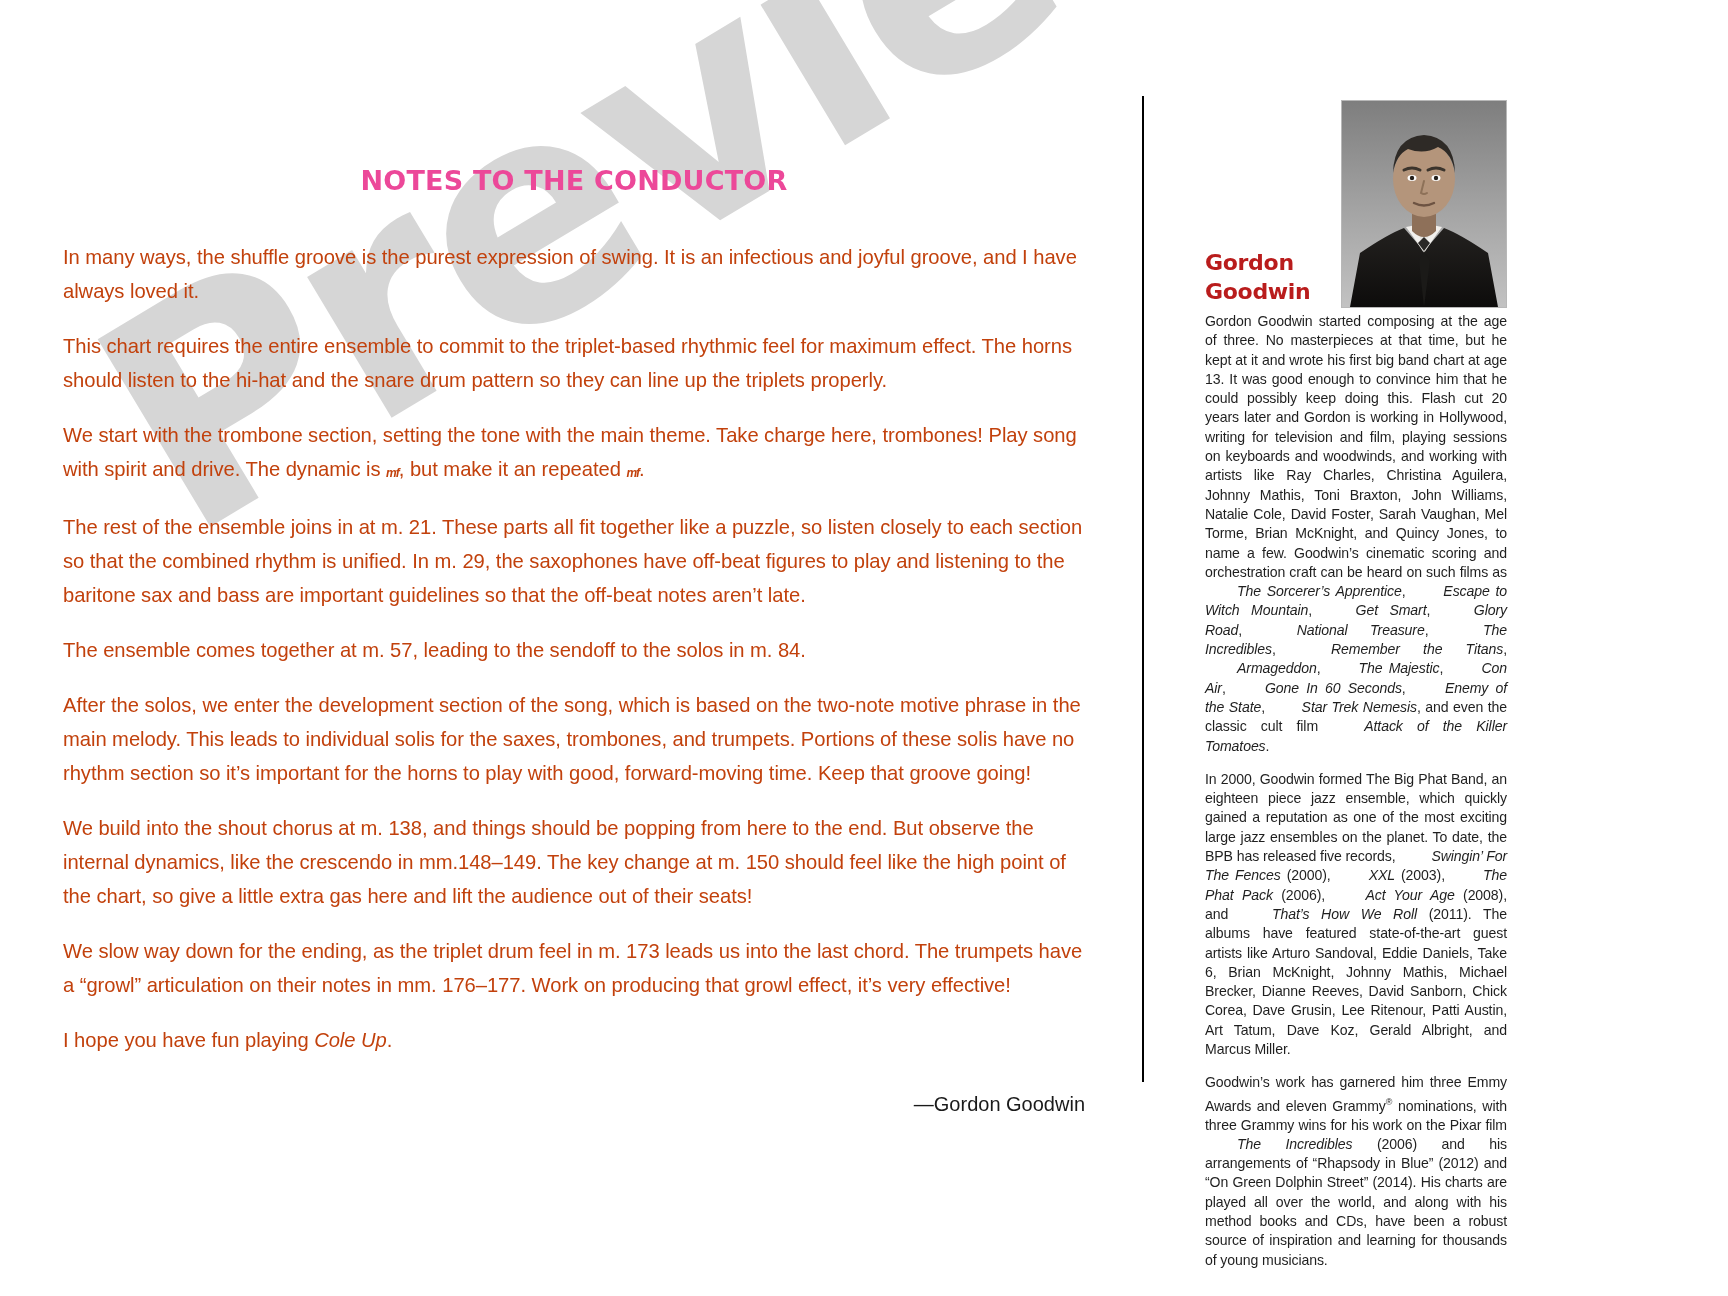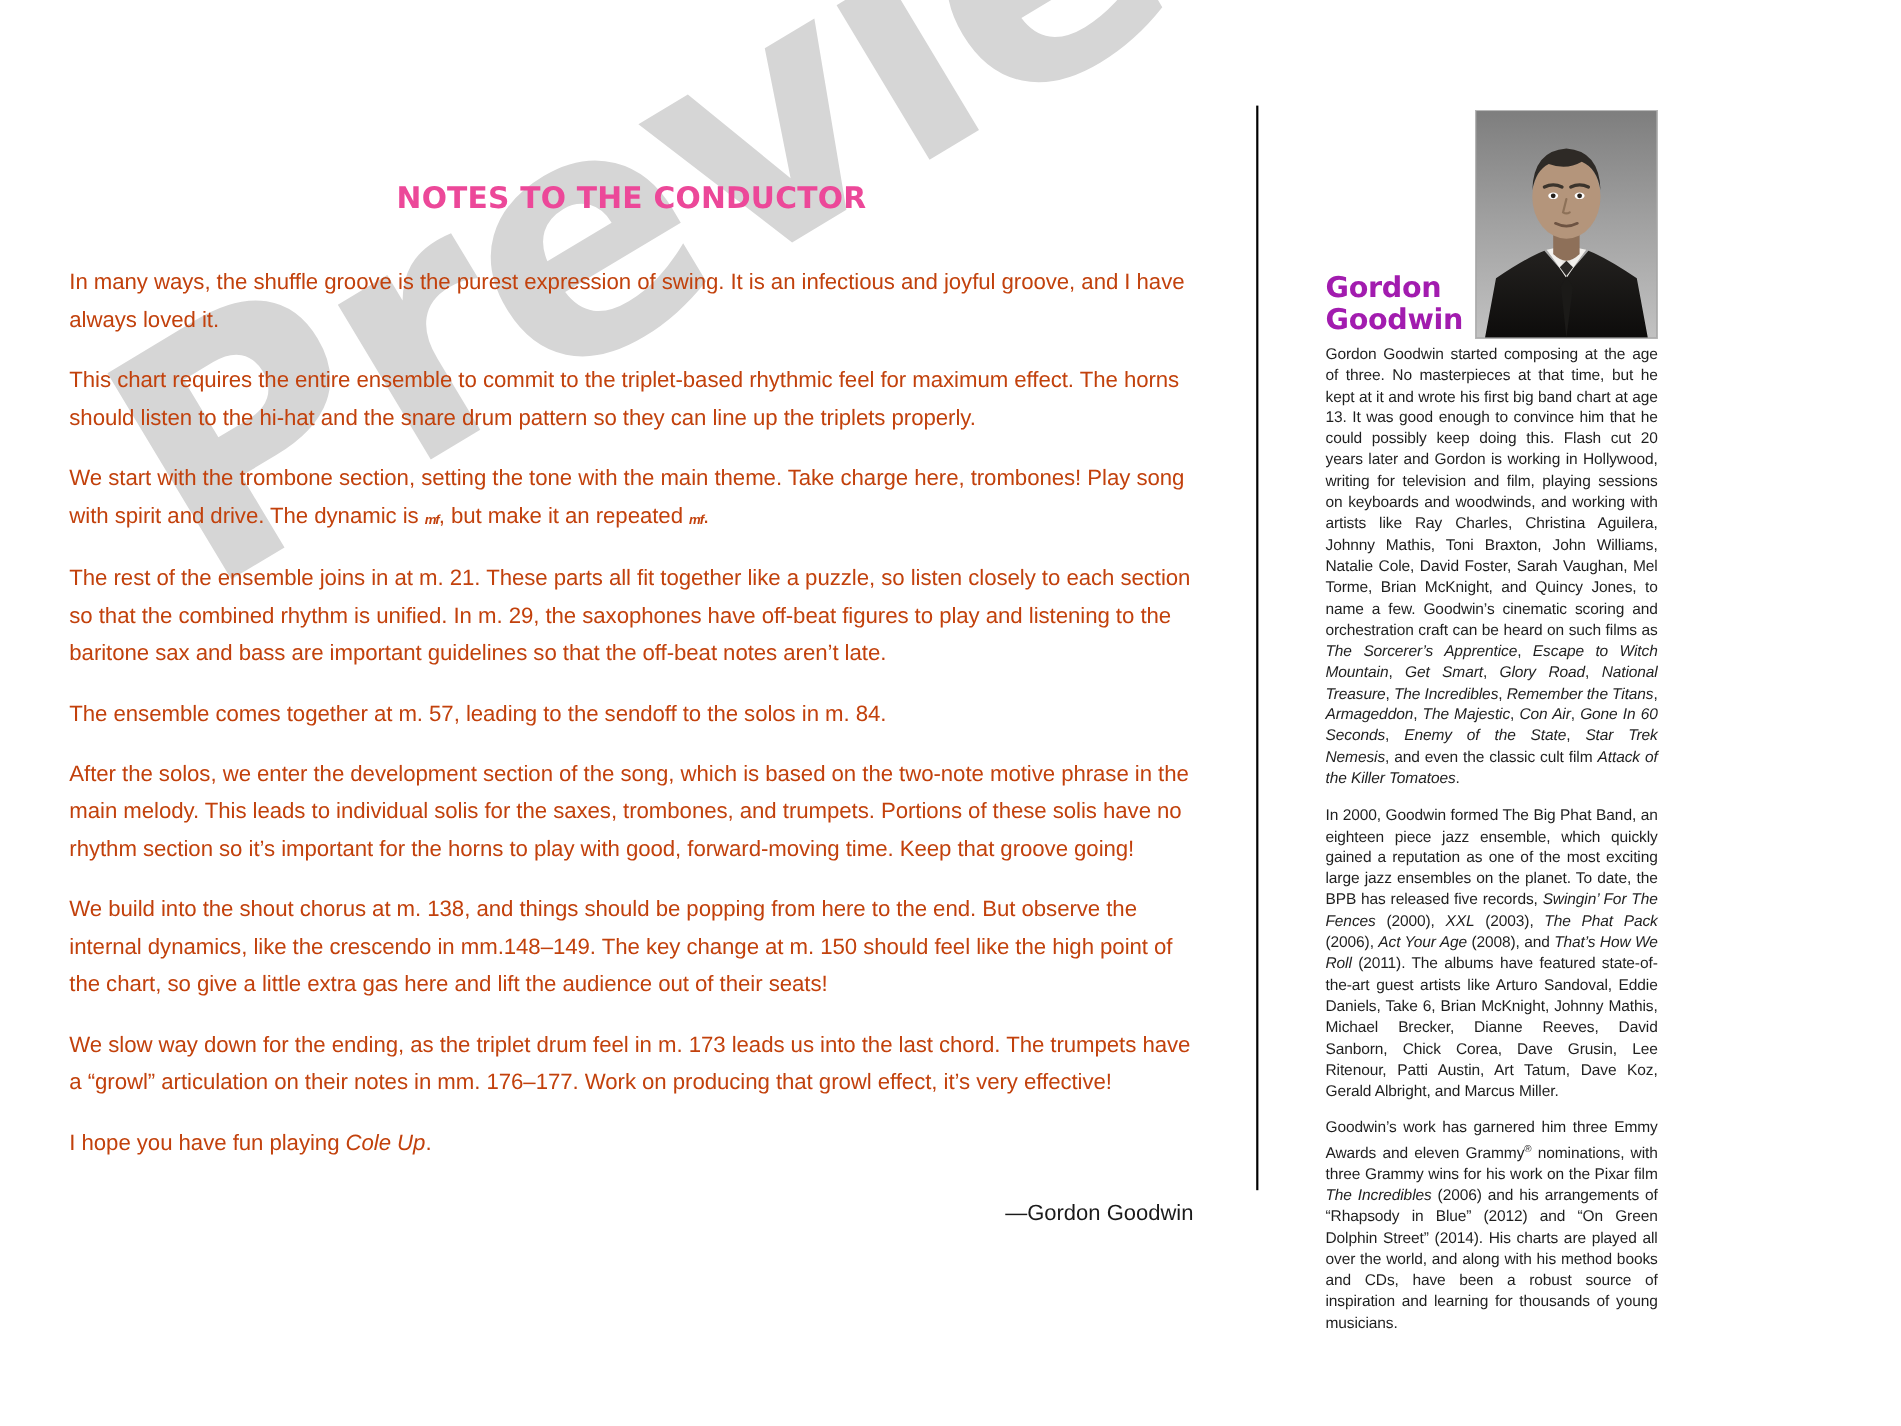--- a/index.html
+++ b/index.html
@@ -108,23 +108,23 @@
   .bio-head {
     position: relative;
     min-height: 212px;
   }
   .bio-name {
     position: absolute;
     left: 0;
     top: 148px;
     font-family: "DejaVu Sans", sans-serif;
     font-weight: 700;
-    font-size: 26px;
+    font-size: 22px;
     line-height: 29px;
-    color: #a21caf;
+    color: #b91c1c;
     letter-spacing: -0.3px;
   }
   .portrait {
     position: absolute;
     right: 0;
     top: 0;
     width: 164px;
     height: 206px;
     border: 1px solid #b8b8b8;
     overflow: hidden;
@@ -135,21 +135,21 @@
   .bio-para {
     font-family: "Liberation Sans", sans-serif;
     font-size: 14.1px;
     line-height: 19.3px;
     color: #1f1f1f;
     text-align: justify;
     margin: 0 0 14px 0;
     letter-spacing: -0.1px;
   }
   .bio-para:last-child { margin-bottom: 0; }
-  .bio-para em { font-style: italic; }
+  .bio-para em { font-style: italic; margin-left: 32px; }
   .bio-para sup { font-size: 9px; vertical-align: super; }
 </style>
 </head>
 <body>
 
 <div class="page">
 
   <div class="watermark">
     <div class="watermark-text">Preview Only</div>
   </div>

